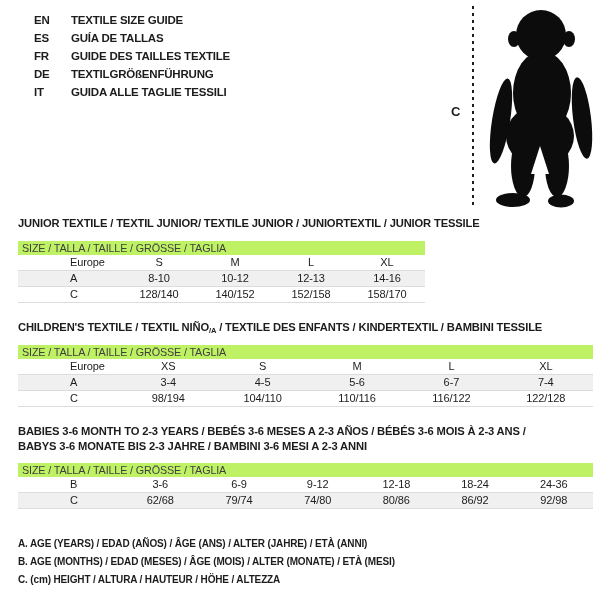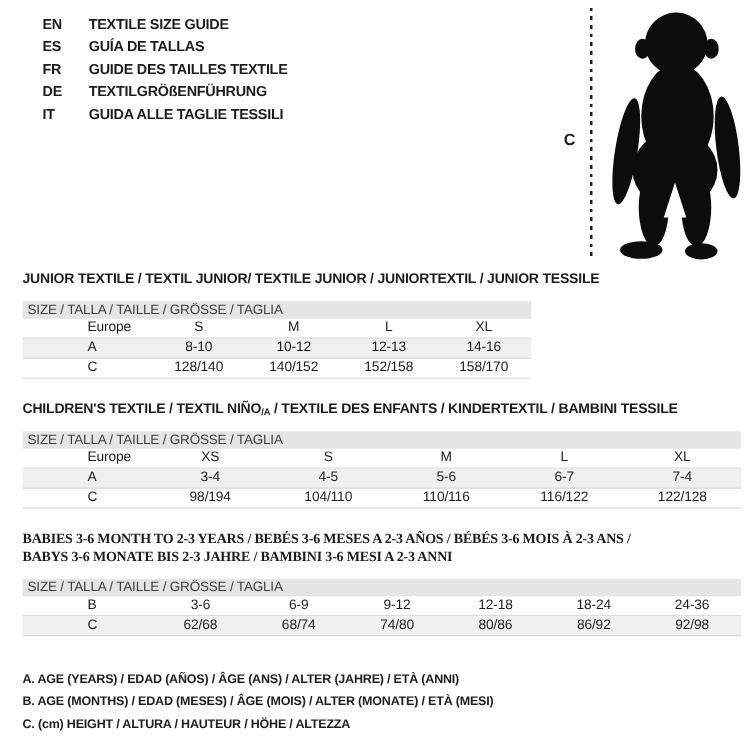--- a/index.html
+++ b/index.html
@@ -21,21 +21,21 @@
   .height-label{position:absolute;left:451px;top:104px;font-size:13px;font-weight:bold;}
   .baby-svg{position:absolute;left:485px;top:8px;}
   
   .sec-title{
     position:absolute;left:18px;font-size:11.2px;font-weight:bold;
     letter-spacing:-0.15px;white-space:nowrap;line-height:15px;
   }
   .sub-a{font-size:7.5px;vertical-align:-2px;}
   .stable{position:absolute;left:18px;}
   .size-bar{
-    height:14px;line-height:14px;background:#e5e5e5;color:#3f3f3f;
+    height:14px;line-height:14px;background:#bef264;color:#3f3f3f;
     font-size:10.8px;padding-left:4px;letter-spacing:-0.15px;white-space:nowrap;
     box-sizing:border-box;
   }
   .trow{
     display:flex;height:16px;line-height:15px;font-size:11px;letter-spacing:-0.1px;
     border-bottom:1px solid #dcdcdc;box-sizing:border-box;align-items:center;
   }
   .trow.alt{background:#f0f0f0;}
   .tlabel{width:55px;padding-left:4px;box-sizing:border-box;margin-left:48px;}
   .tcell{flex:1;text-align:center;}
@@ -138,39 +138,39 @@
   <div class="trow">
     <span class="tlabel">C</span>
     <span class="tcell">98/194</span>
     <span class="tcell">104/110</span>
     <span class="tcell">110/116</span>
     <span class="tcell">116/122</span>
     <span class="tcell">122/128</span>
   </div>
 </div>
 
-<div class="sec-title" style="top:424px;font-family:Liberation Serif, serif;">
+<div class="sec-title" style="top:424px;">
   <div>BABIES 3-6 MONTH TO 2-3 YEARS / BEBÉS 3-6 MESES A 2-3 AÑOS / BÉBÉS 3-6 MOIS À 2-3 ANS /</div>
   <div>BABYS 3-6 MONATE BIS 2-3 JAHRE / BAMBINI 3-6 MESI A 2-3 ANNI</div>
 </div>
 <div class="stable w-full" style="top:463px;">
   <div class="size-bar">SIZE / TALLA / TAILLE / GRÖSSE / TAGLIA</div>
   <div class="trow">
     <span class="tlabel">B</span>
     <span class="tcell">3-6</span>
     <span class="tcell">6-9</span>
     <span class="tcell">9-12</span>
     <span class="tcell">12-18</span>
     <span class="tcell">18-24</span>
     <span class="tcell">24-36</span>
   </div>
   <div class="trow alt">
     <span class="tlabel">C</span>
     <span class="tcell">62/68</span>
-    <span class="tcell">68/74</span>
+    <span class="tcell">79/74</span>
     <span class="tcell">74/80</span>
     <span class="tcell">80/86</span>
     <span class="tcell">86/92</span>
     <span class="tcell">92/98</span>
   </div>
 </div>
 
 <div class="notes">
   <div class="note-line">A. AGE (YEARS) / EDAD (AÑOS) / ÂGE (ANS) / ALTER (JAHRE) / ETÀ (ANNI)</div>
   <div class="note-line">B. AGE (MONTHS) / EDAD (MESES) / ÂGE (MOIS) / ALTER (MONATE) / ETÀ (MESI)</div>

